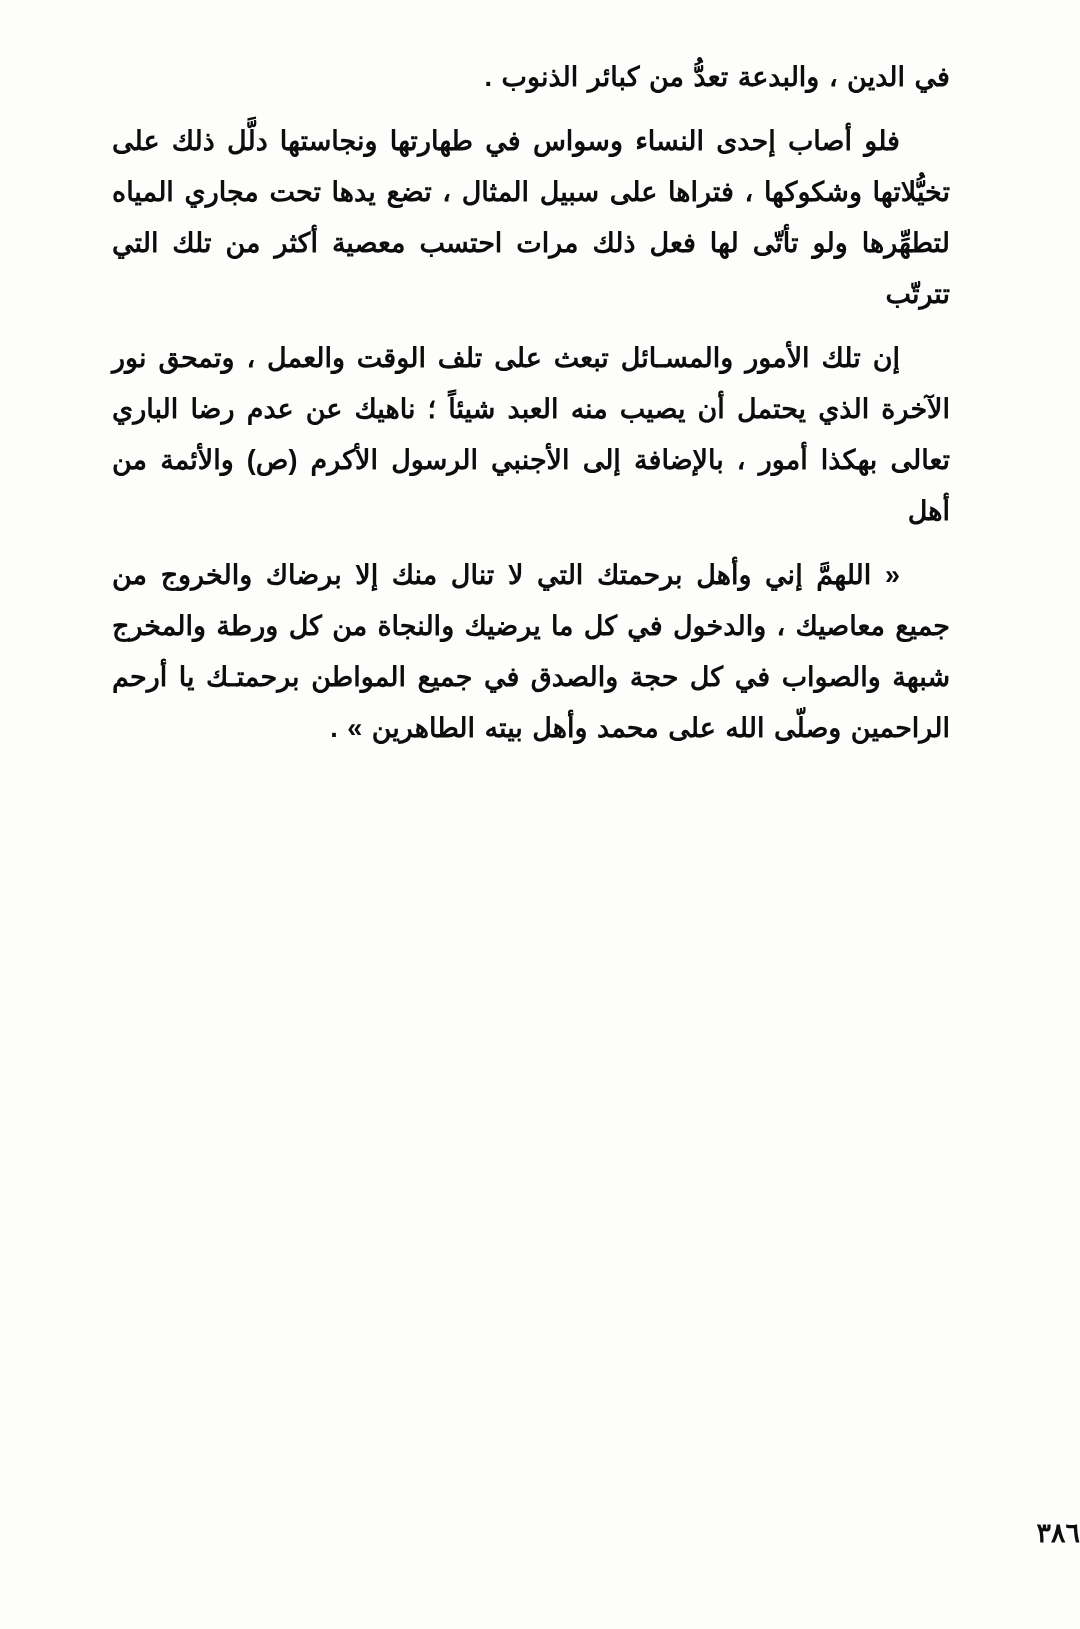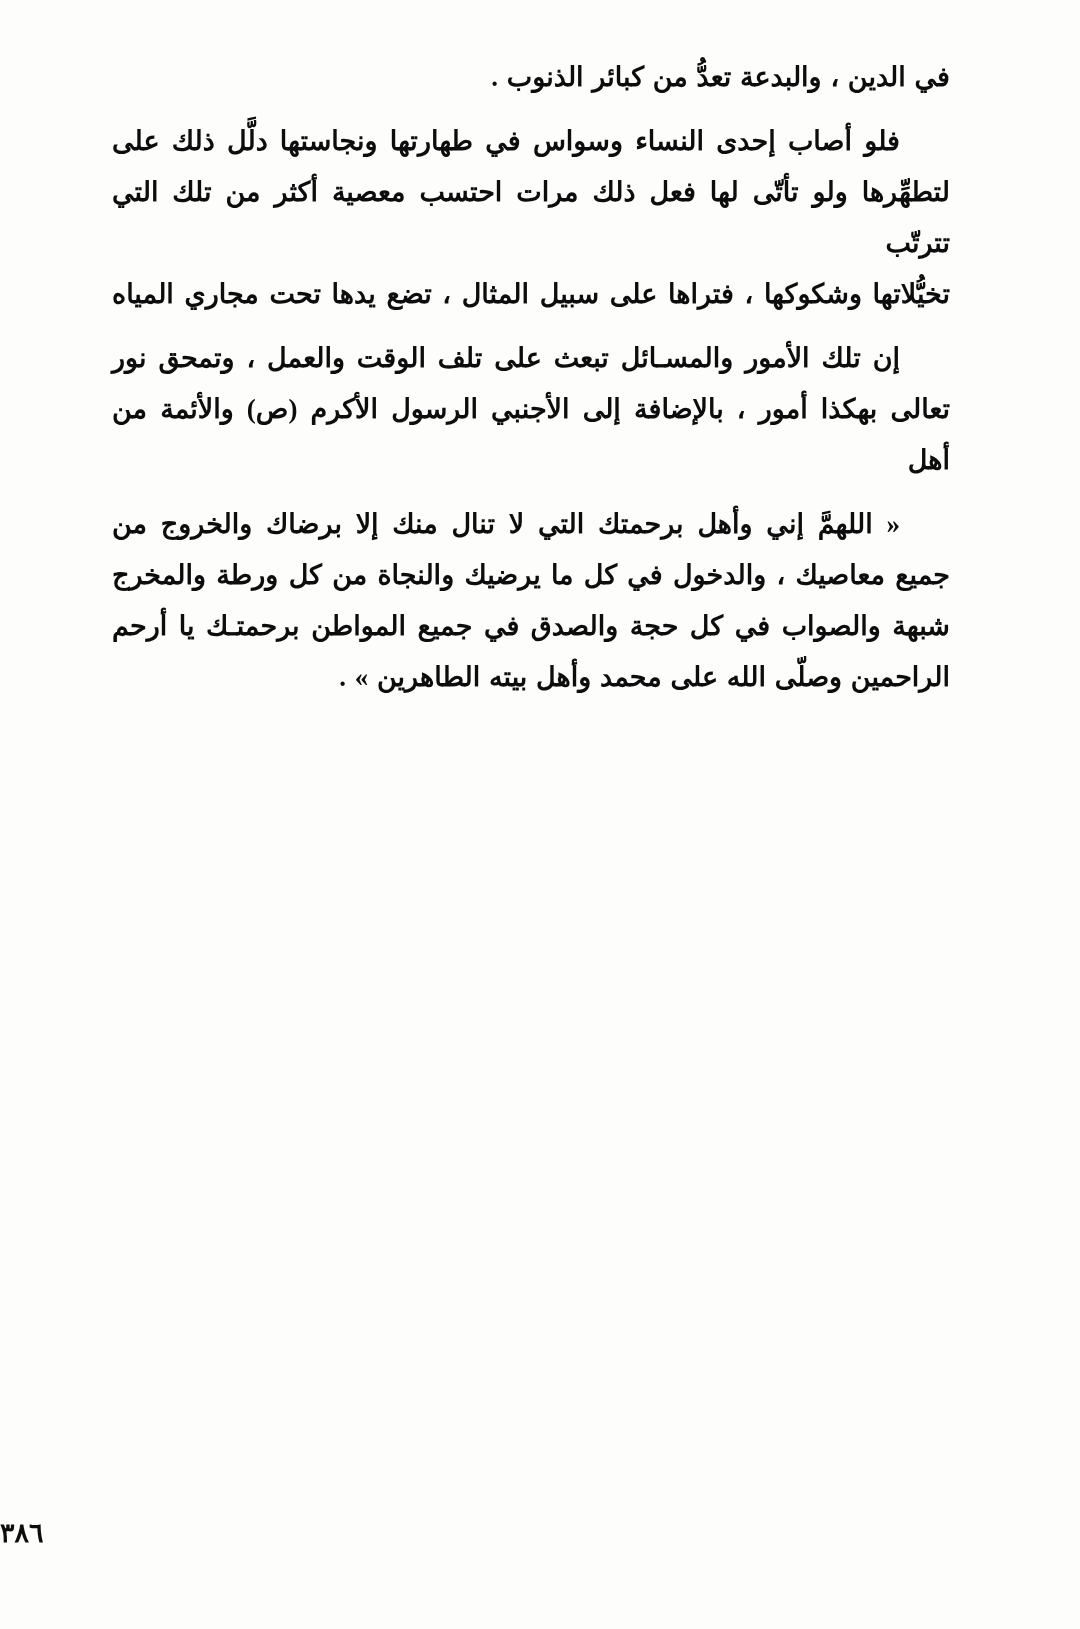--- a/index.html
+++ b/index.html
@@ -8,21 +8,21 @@
     background: #e8e8e8;
   }
   .page {
     position: relative;
     width: 1080px;
     height: 1629px;
     margin: 0 auto;
     background: #fefefdff;
     background: #fdfdfc;
     color: #0d0d0d;
-    font-family: Liberation Serif, serif;
+    font-family: Liberation Sans, sans-serif;
     overflow: hidden;
   }
   .text-block {
     position: absolute;
     top: 52px;
     right: 130px;
     left: 112px;
     direction: rtl;
     font-size: 27px;
     font-weight: bold;
@@ -43,41 +43,42 @@
     text-align-last: right;
   }
   .line.indent {
     text-indent: 50px;
   }
   .page-number {
     position: absolute;
     bottom: 80px;
     left: 0;
     right: 0;
-    text-align: left;
+    text-align: right;
     font-size: 27px;
     font-weight: bold;
     direction: rtl;
   }
 </style>
 </head>
 <body>
 
 <div class="page">
   <div class="text-block">
       <div class="paragraph">
         <div class="line last">في الدين ، والبدعة تعدُّ من كبائر الذنوب .</div>
       </div>
       <div class="paragraph">
         <div class="line indent">فلو أصاب إحدى النساء وسواس في طهارتها ونجاستها دلَّل ذلك على</div>
+        <div class="line">تخيُّلاتها وشكوكها ، فتراها على سبيل المثال ، تضع يدها تحت مجاري المياه</div>
         <div class="line">لتطهِّرها ولو تأتّى لها فعل ذلك مرات احتسب معصية أكثر من تلك التي تترتّب</div>
-        <div class="line">تخيُّلاتها وشكوكها ، فتراها على سبيل المثال ، تضع يدها تحت مجاري المياه</div>
       </div>
       <div class="paragraph">
         <div class="line indent">إن تلك الأمور والمسـائل تبعث على تلف الوقت والعمل ، وتمحق نور</div>
+        <div class="line">الآخرة الذي يحتمل أن يصيب منه العبد شيئاً ؛ ناهيك عن عدم رضا الباري</div>
         <div class="line">تعالى بهكذا أمور ، بالإضافة إلى الأجنبي الرسول الأكرم (ص) والأئمة من أهل</div>
       </div>
       <div class="paragraph">
         <div class="line indent">« اللهمَّ إني وأهل برحمتك التي لا تنال منك إلا برضاك والخروج من</div>
         <div class="line">جميع معاصيك ، والدخول في كل ما يرضيك والنجاة من كل ورطة والمخرج</div>
         <div class="line">شبهة والصواب في كل حجة والصدق في جميع المواطن برحمتـك يا أرحم</div>
         <div class="line last">الراحمين وصلّى الله على محمد وأهل بيته الطاهرين » .</div>
       </div>
     </div>
   <div class="page-number">٣٨٦</div>

